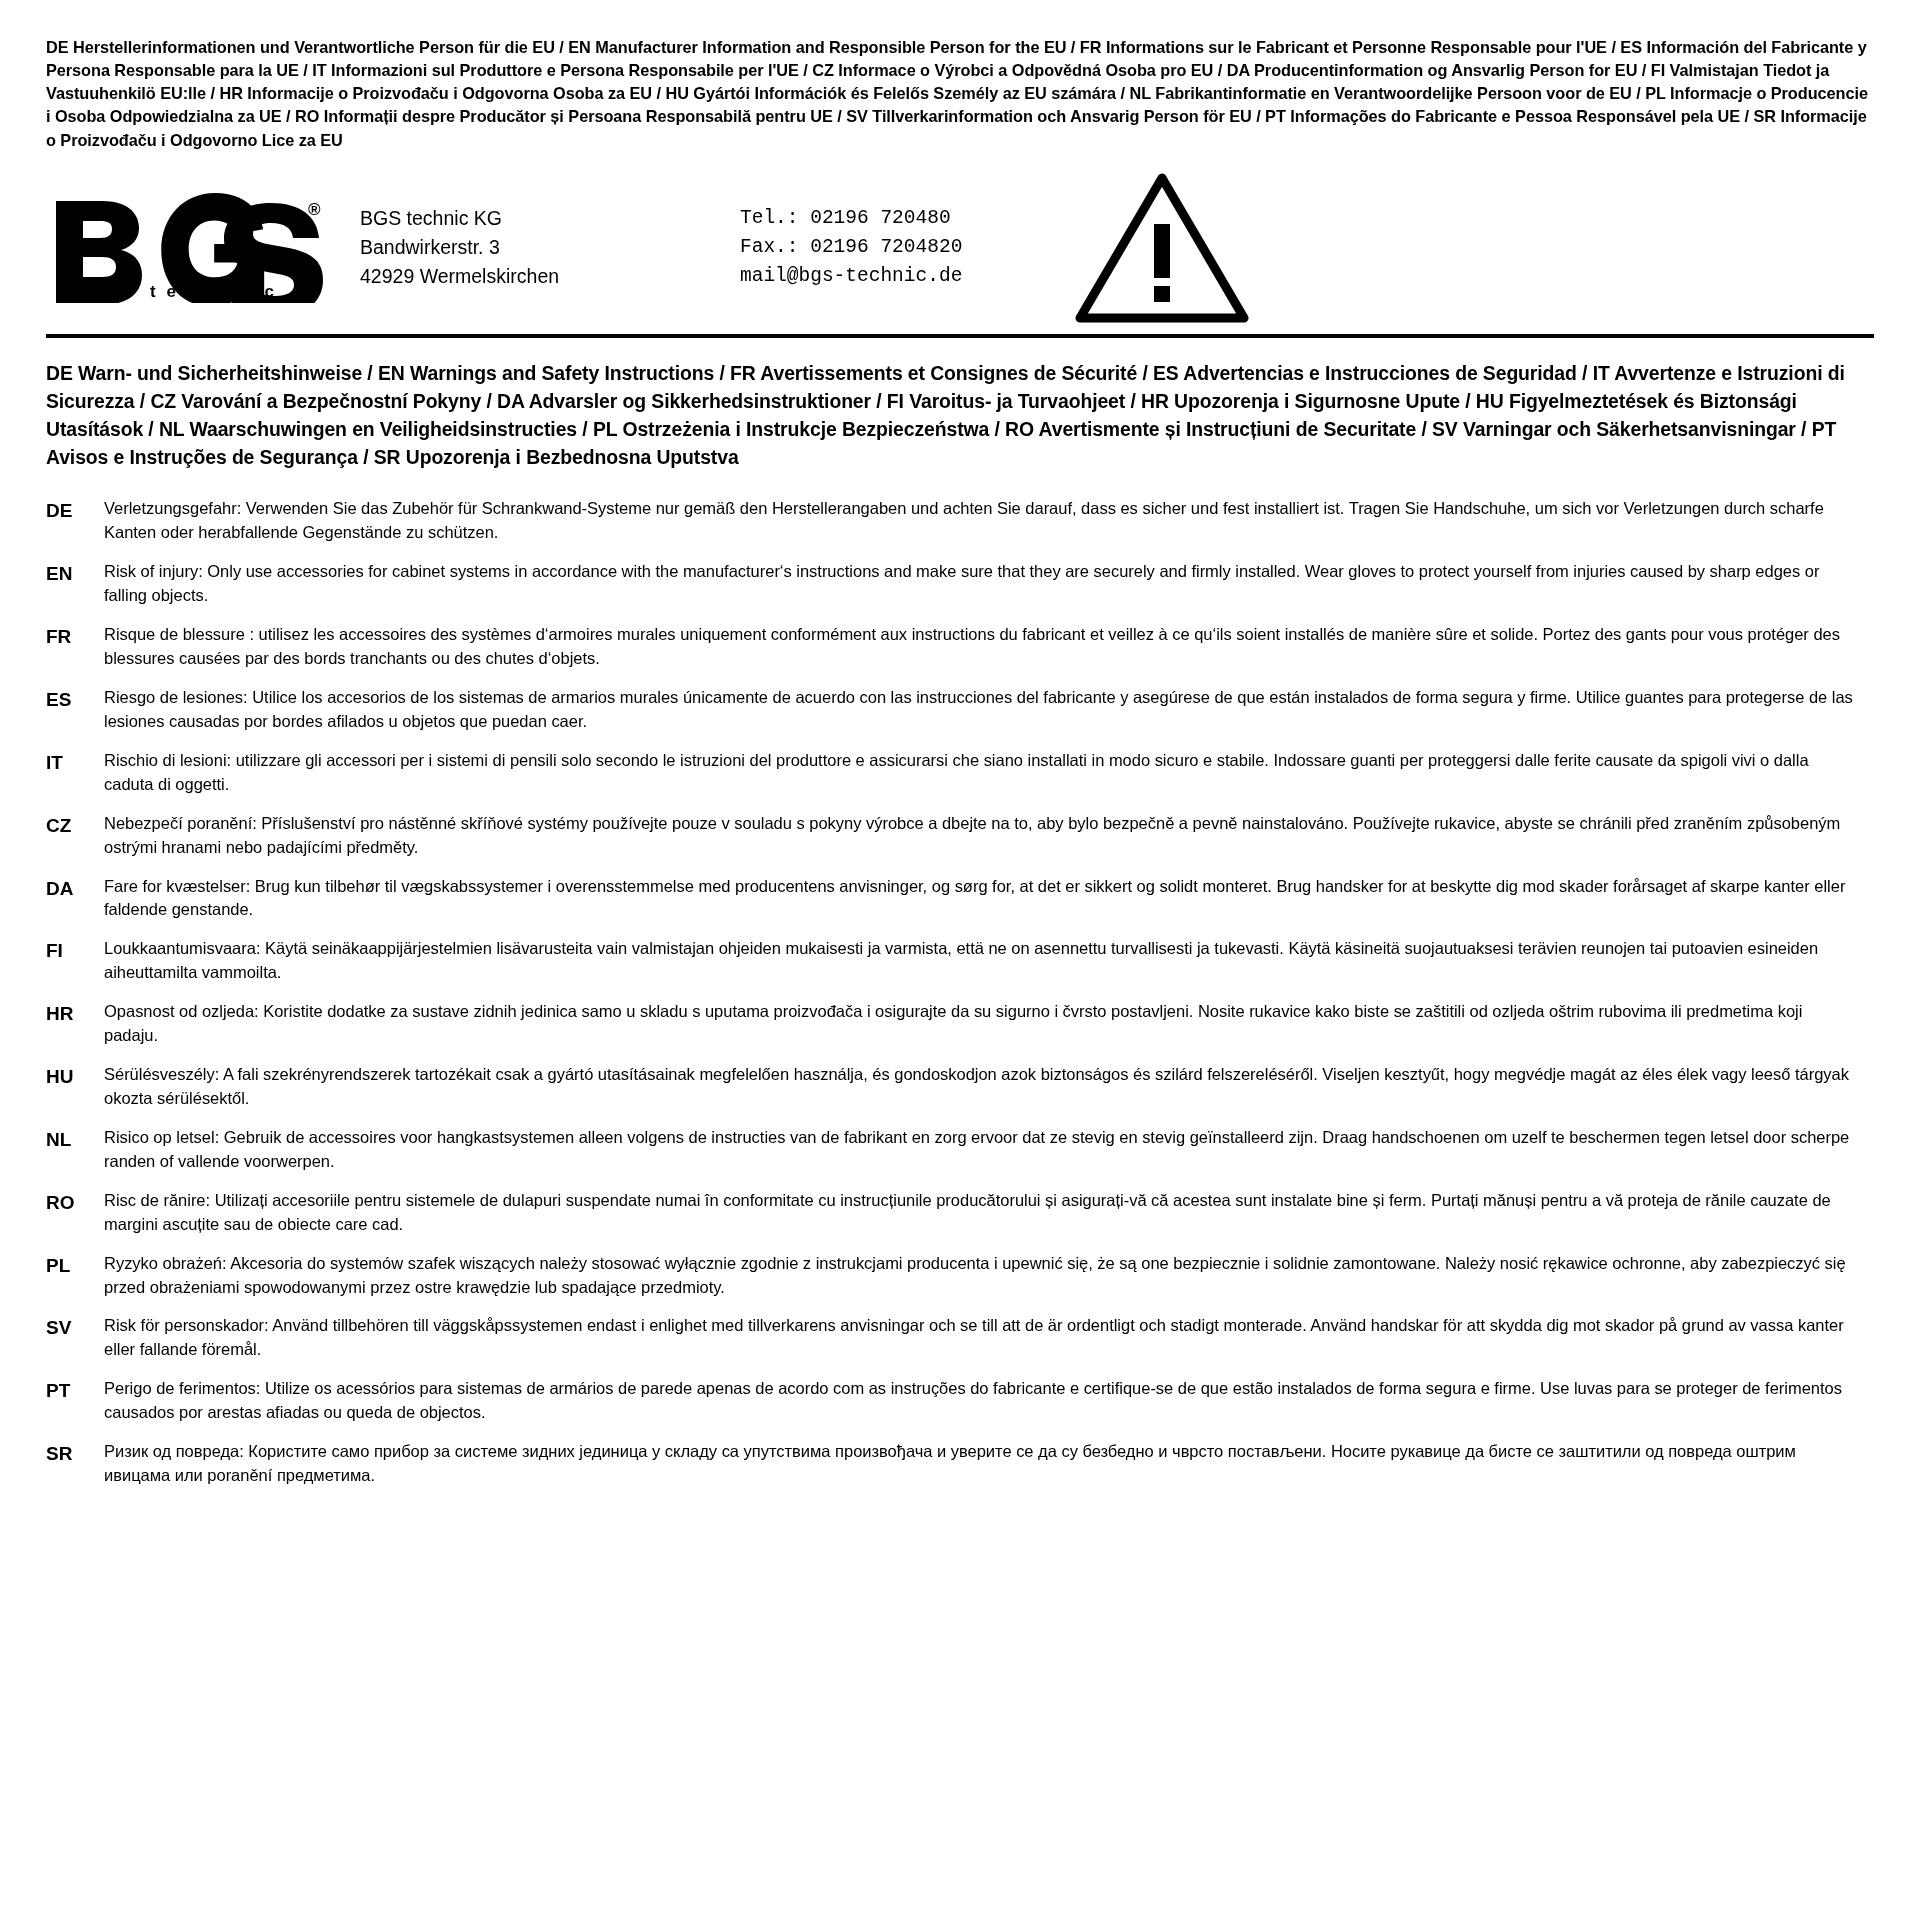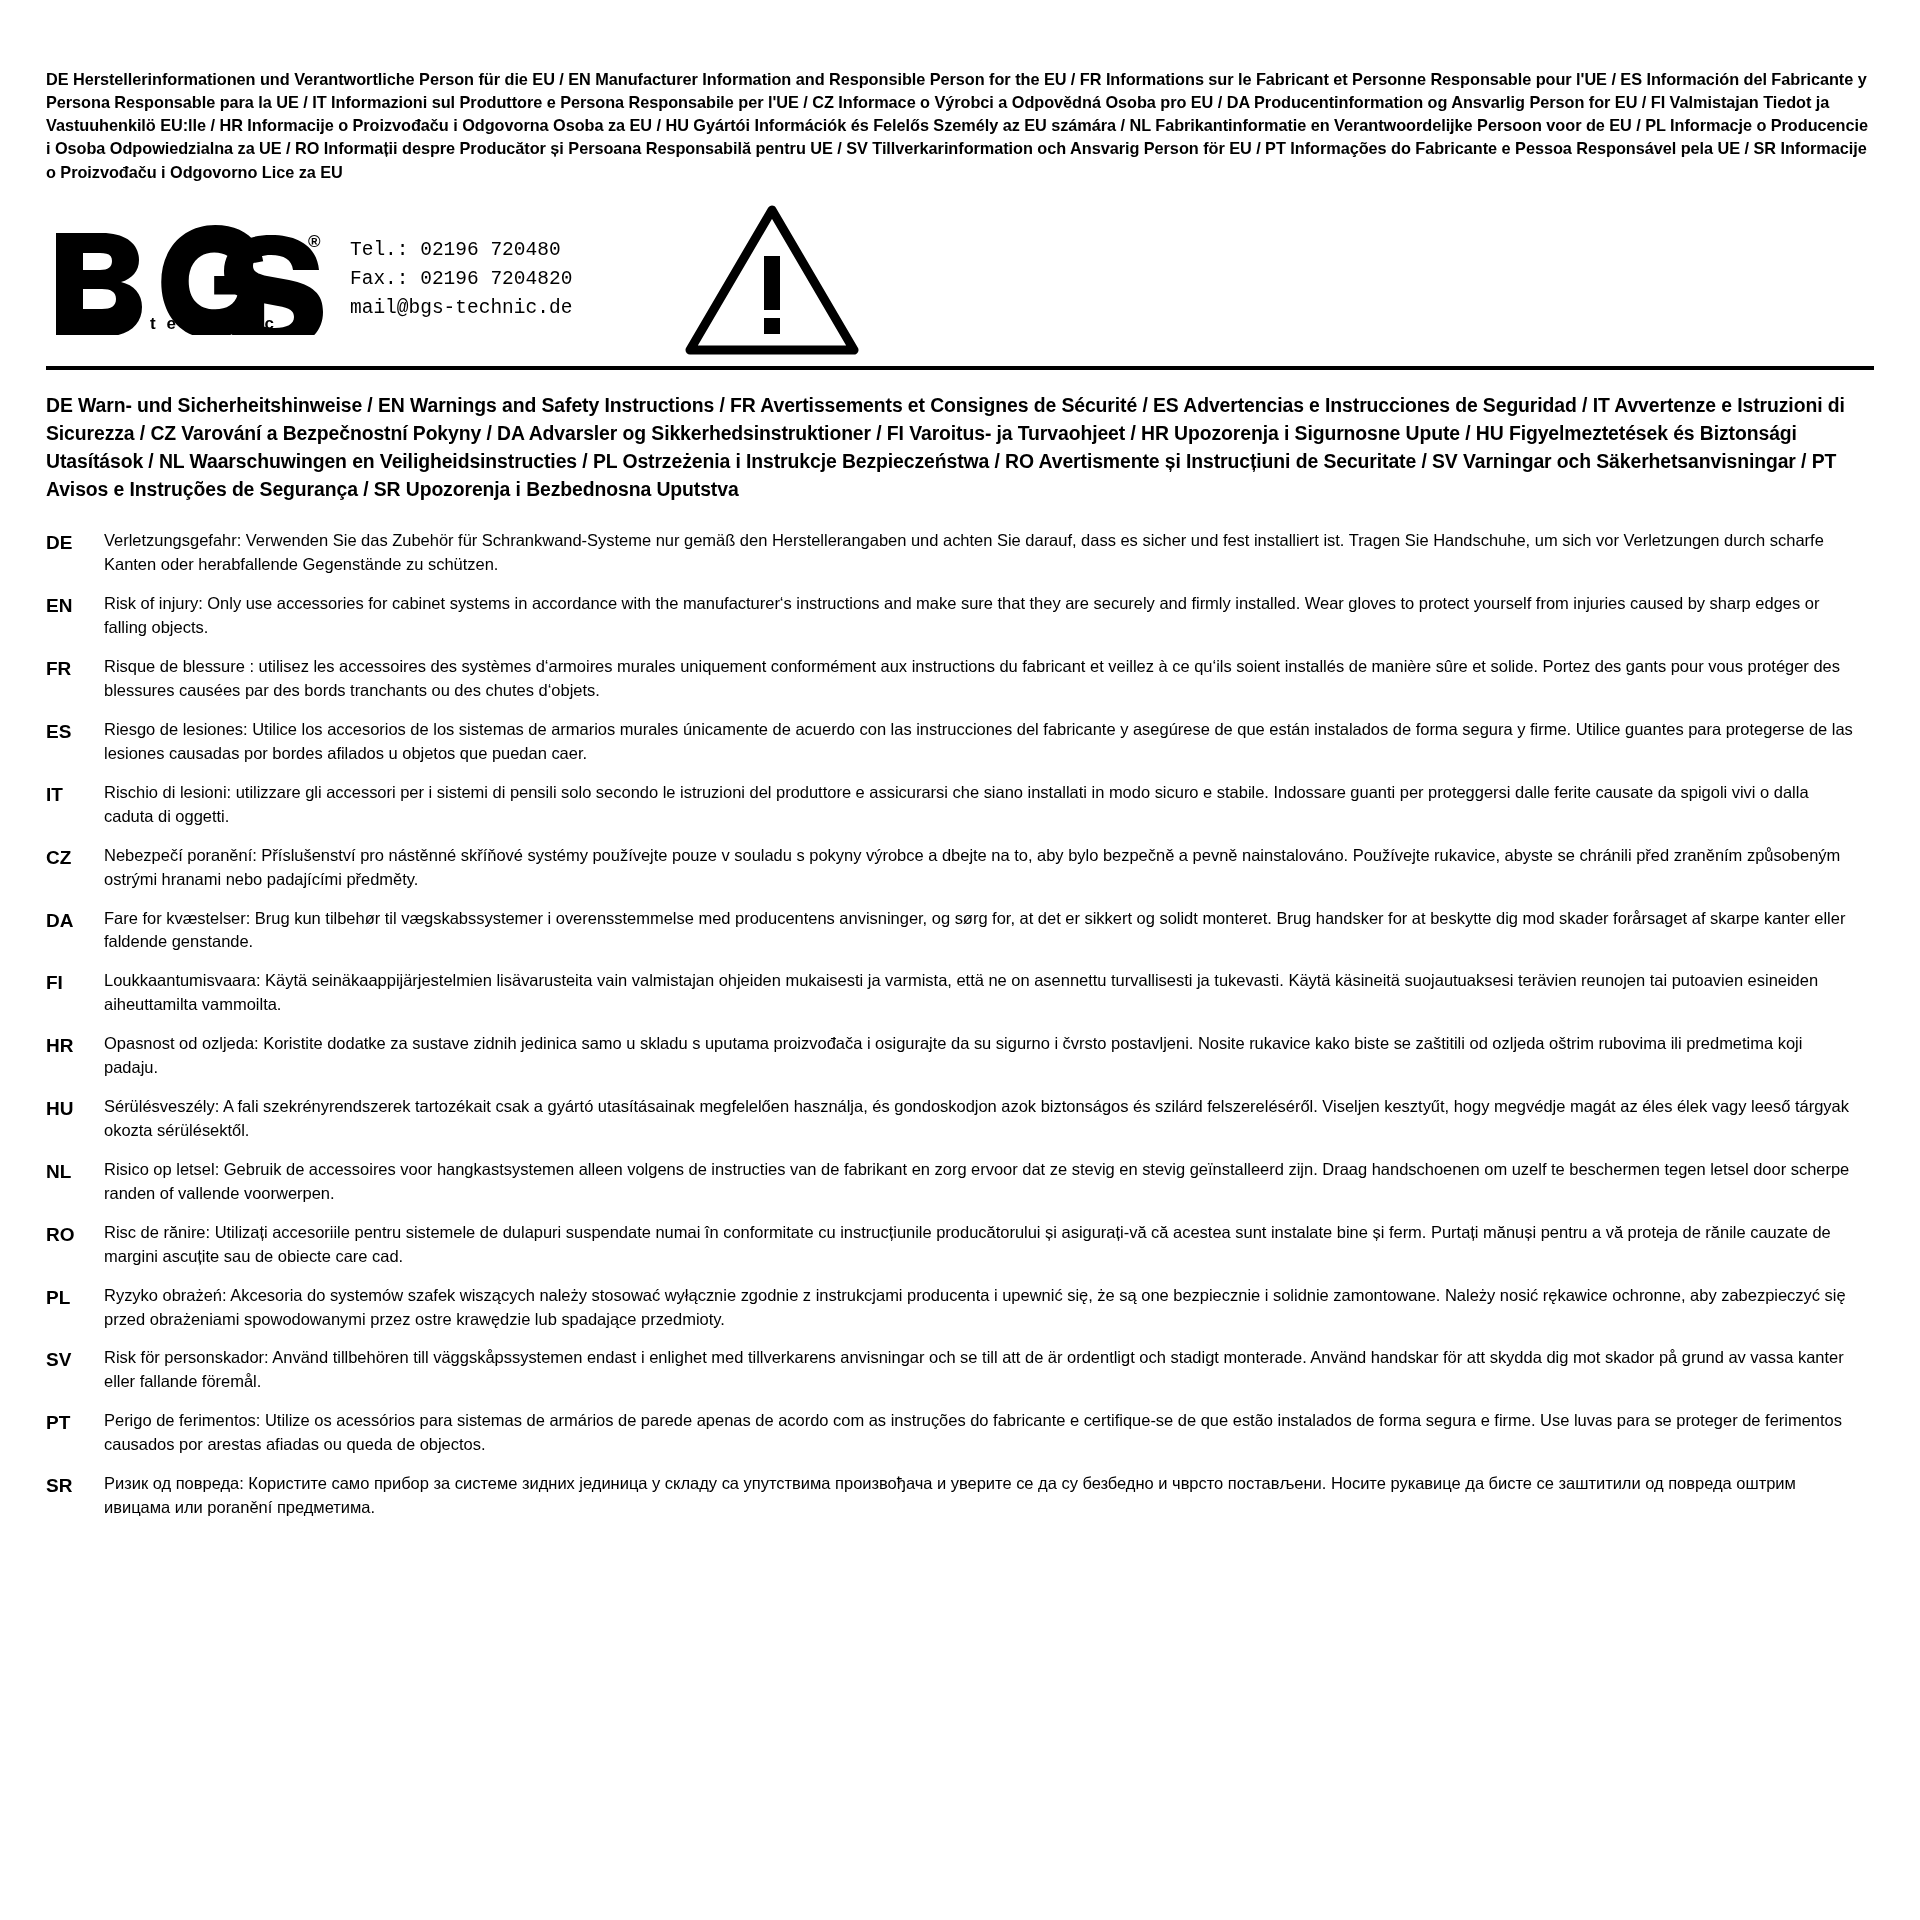--- a/index.html
+++ b/index.html
@@ -11,23 +11,22 @@
     width: 1920px;
     height: 1920px;
     font-family: "Liberation Sans", sans-serif;
     color: #000000;
     -webkit-font-smoothing: antialiased;
   }
   .page {
     width: 1920px;
     height: 1564px;
     box-sizing: border-box;
-    padding: 28px 46px 0 46px;
+    padding: 36px 46px 0 46px;
     position: relative;
-    margin-top: 40px;
   }
 
   
   .top-heading {
     font-size: 16.3px;
     font-weight: bold;
     line-height: 1.42;
     letter-spacing: -0.05px;
     text-align: left;
     margin: 0 0 6px 0;
@@ -128,20 +127,25 @@
 
           <path d="M163 40 c-3 -9 -11 -14 -22 -14 c-16 0 -26 12 -26 29 c0 18 10 29 27 29 c12 0 20 -5 23 -15 h-24 V50 h51 v62 h-20 l-2 -11 c-8 9 -19 13 -32 13 C109 114 87 91 87 56 C87 22 110 -2 142 -2 c27 0 45 14 49 37 Z" transform="translate(26,2) scale(0.98)"></path>
 
           <path d="M206 78 c1 11 9 17 23 17 c12 0 19 -4 19 -11 c0 -6 -4 -9 -16 -11 l-21 -4 c-23 -4 -33 -14 -33 -31 c0 -22 18 -36 47 -36 c29 0 46 13 48 35 h-26 c-1 -10 -9 -15 -22 -15 c-11 0 -18 4 -18 11 c0 5 4 8 14 10 l22 4 c24 5 34 14 34 32 c0 23 -19 37 -50 37 c-31 0 -49 -14 -50 -38 Z" transform="translate(-4,8) scale(1.0)"></path>
         </g>
         <text x="258" y="22" font-family="'Liberation Sans', sans-serif" font-size="17" font-weight="bold" fill="#000">®</text>
         <text x="100" y="104" font-family="'Liberation Sans', sans-serif" font-size="17" font-weight="bold" letter-spacing="3" fill="#000">t e c h n i c</text>
       </svg>
     </div>
 
+    <div class="addr-block">
+      <div>BGS technic KG</div>
+      <div>Bandwirkerstr. 3</div>
+      <div>42929 Wermelskirchen</div>
+    </div>
 
     <div class="contact-block">
       <div>Tel.: 02196 720480</div>
       <div>Fax.: 02196 7204820</div>
       <div>mail@bgs-technic.de</div>
     </div>
 
 
     <div class="warn-tri">
       <svg width="176" height="152" viewBox="0 0 176 152">

